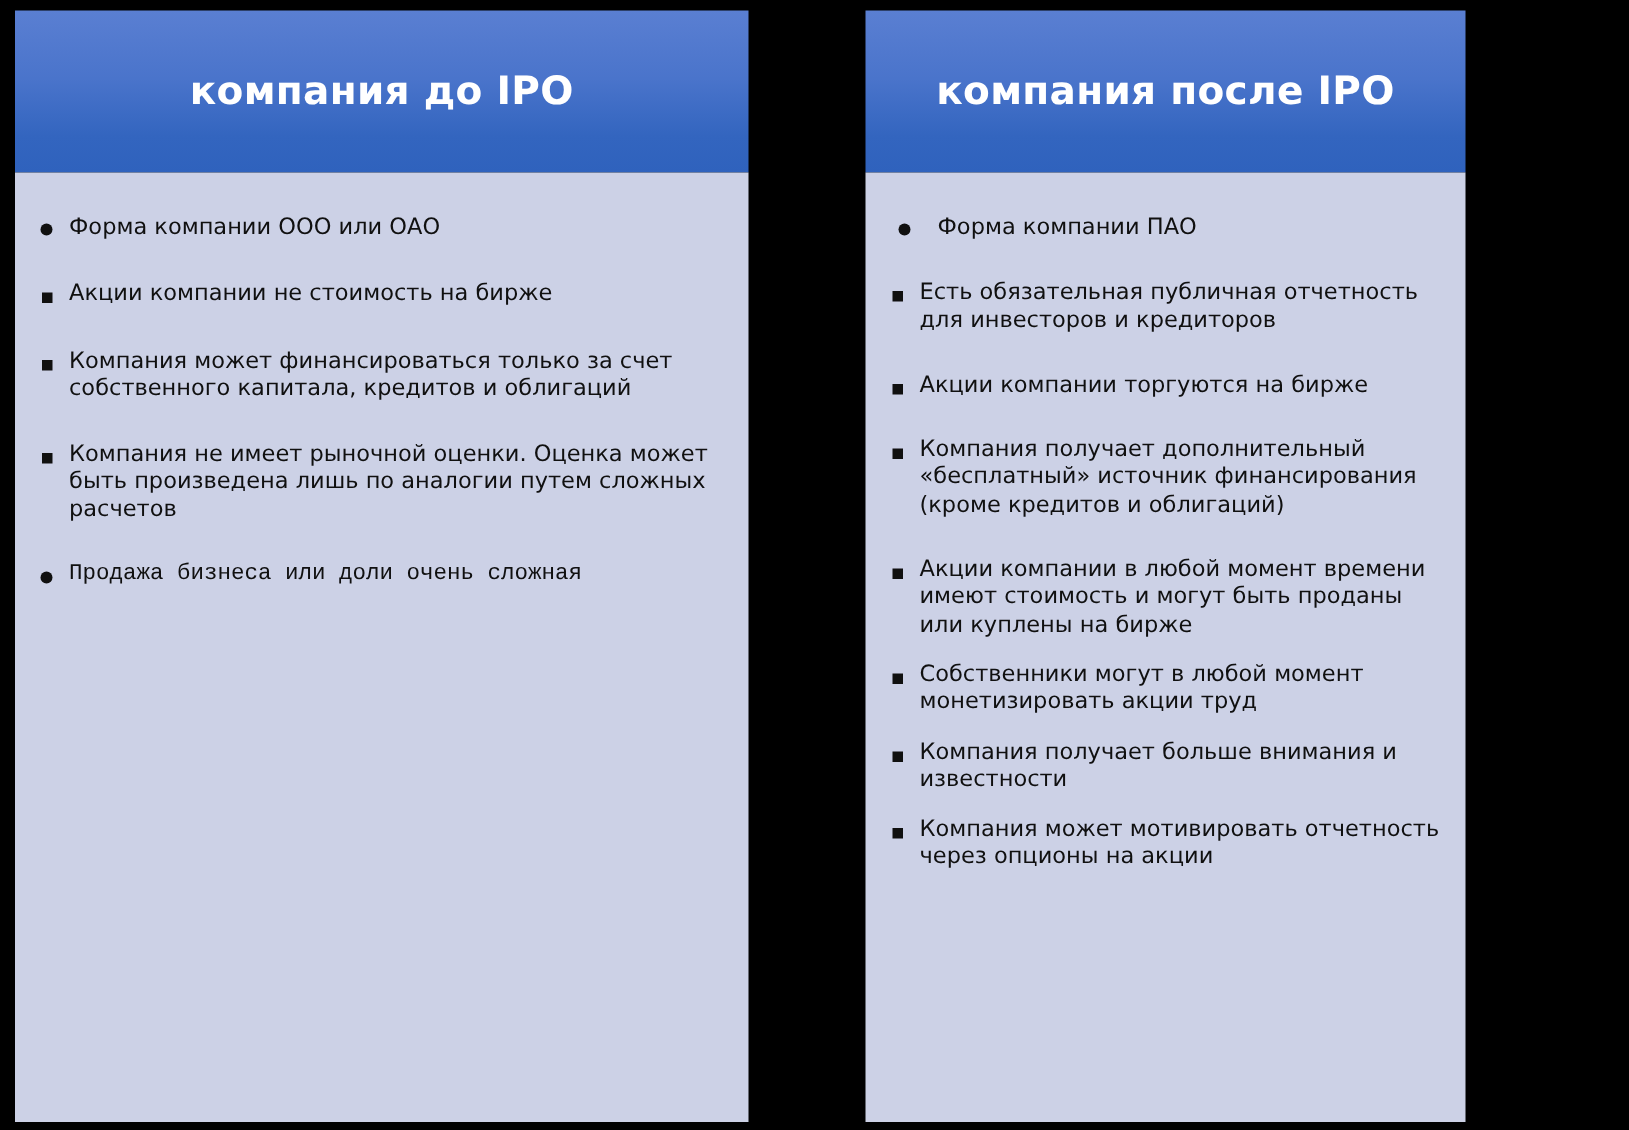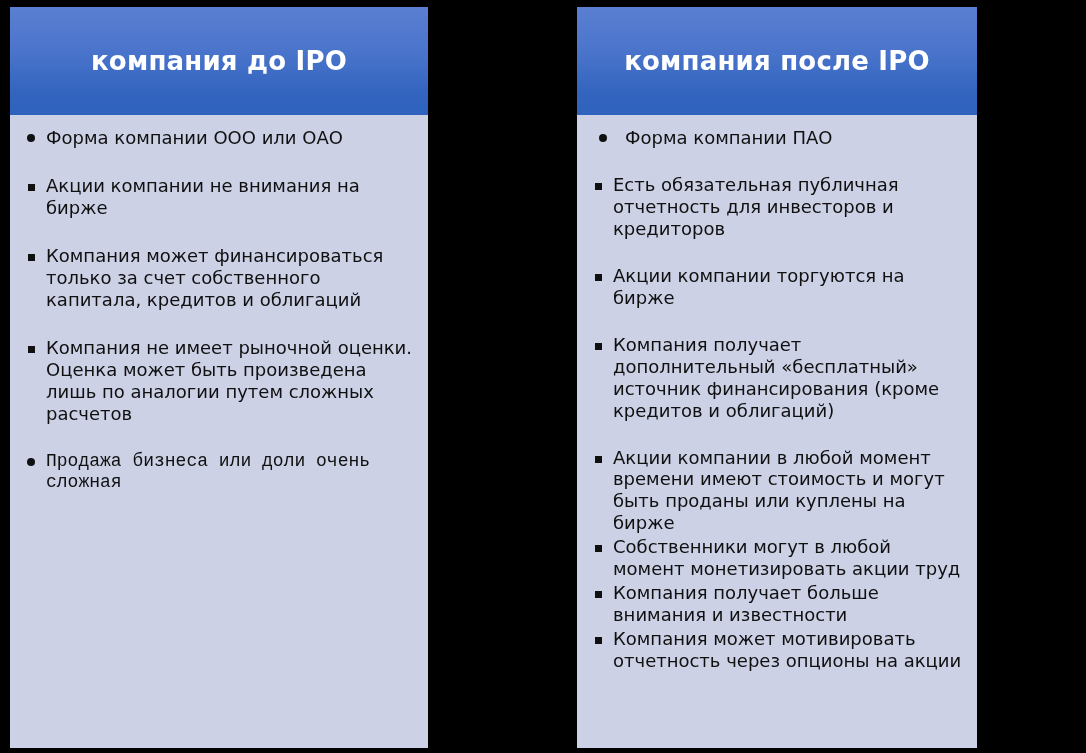--- a/index.html
+++ b/index.html
@@ -22,21 +22,21 @@
   }
 
   .panel {
     position: absolute;
     top: 7px;
     bottom: 5px;
     display: flex;
     flex-direction: column;
   }
 
-  #panel-left  { left: 10px;  width: 418px; justify-content: space-between; }
+  #panel-left  { left: 10px;  width: 489px; justify-content: space-between; }
   #panel-right { left: 577px; width: 400px; }
 
   .panel-header {
     height: 108px;
     flex: 0 0 108px;
     background: linear-gradient(to bottom, #5a7fd2 0%, #4a74cb 42%, #3365bf 78%, #2f62bd 100%);
     display: flex;
     align-items: center;
     justify-content: center;
   }
@@ -59,24 +59,24 @@
 
   ul.bullets {
     list-style: none;
     margin: 0;
     padding: 0;
   }
 
   ul.bullets li {
     position: relative;
     color: #101010;
-    font-size: 18px;
+    font-size: 15px;
     line-height: 1.22;
     padding-left: 26px;
-    margin: 0 0 20px 0;
+    margin: 15px 0 20px 0;
   }
 
   ul.bullets li .bullet-marker {
     position: absolute;
     left: 6px;
     top: 0;
     line-height: 1.22;
     font-size: 19.5px;
     color: #101010;
   }
@@ -126,21 +126,21 @@
       <div class="panel-title">компания до IPO</div>
     </div>
     <div class="panel-body">
       <ul class="bullets">
         <li class="rd">
           <span class="bullet-marker"></span>
           <span>Форма компании ООО или ОАО</span>
         </li>
         <li class="sq">
           <span class="bullet-marker"></span>
-          <span>Акции компании не внимания на бирже</span>
+          <span>Акции компании не стоимость на бирже</span>
         </li>
         <li class="sq">
           <span class="bullet-marker"></span>
           <span>Компания может финансироваться только за счет собственного капитала, кредитов и облигаций</span>
         </li>
         <li class="sq">
           <span class="bullet-marker"></span>
           <span>Компания не имеет рыночной оценки. Оценка может быть произведена лишь по аналогии путем сложных расчетов</span>
         </li>
         <li class="rd last">

